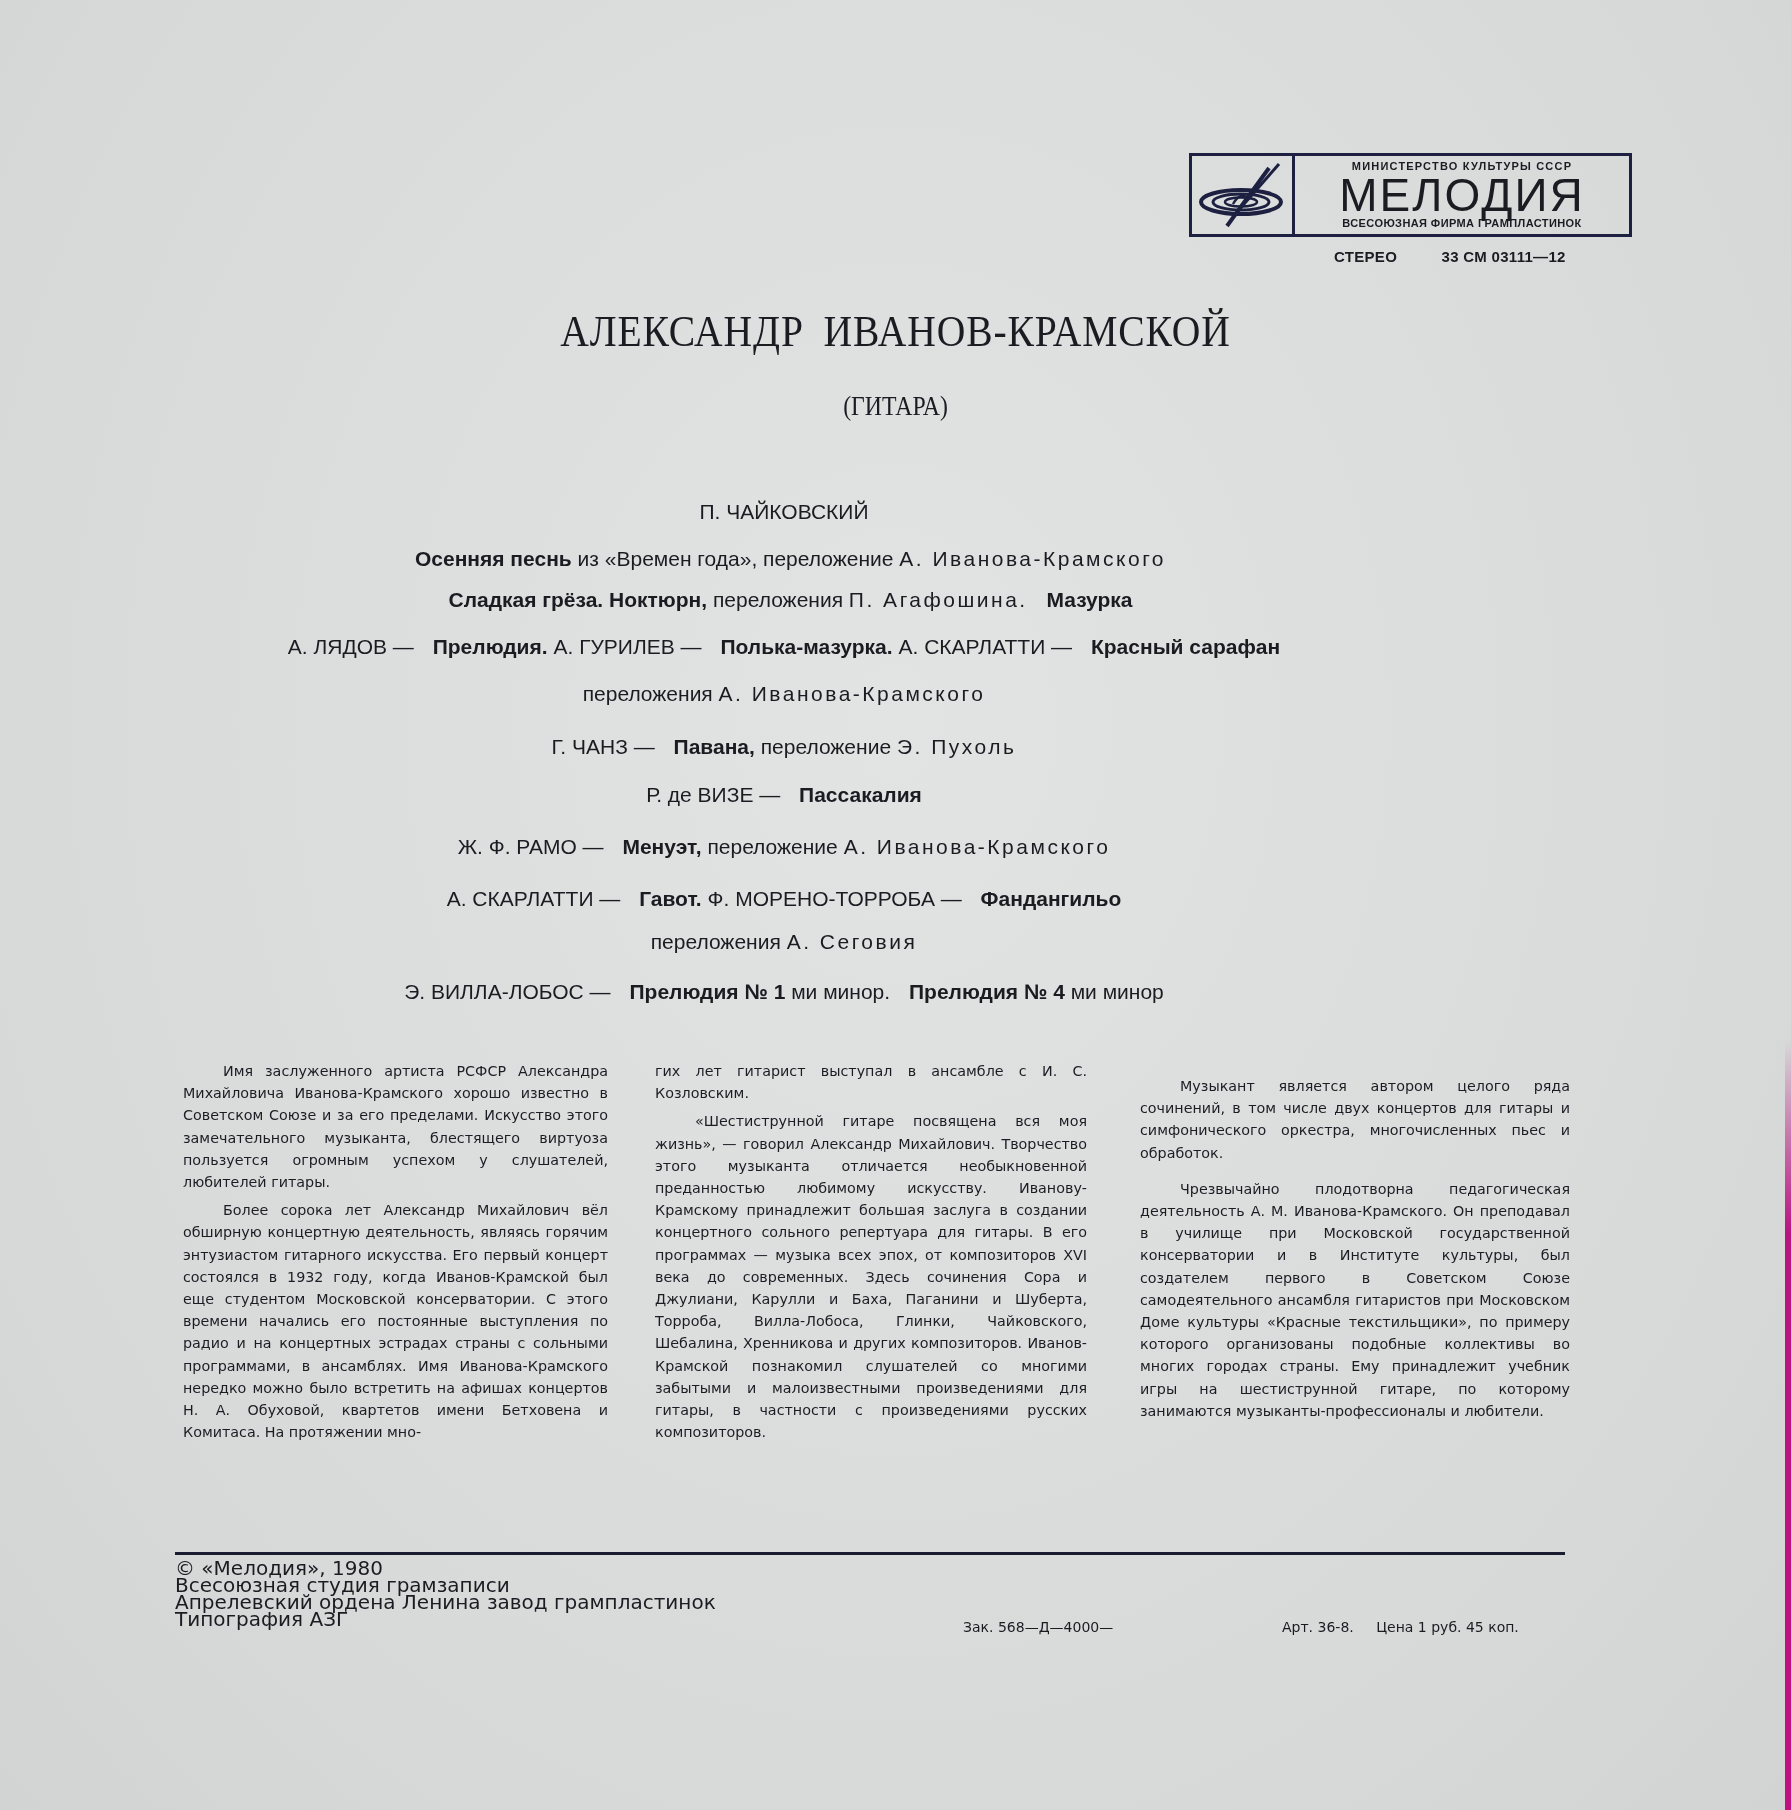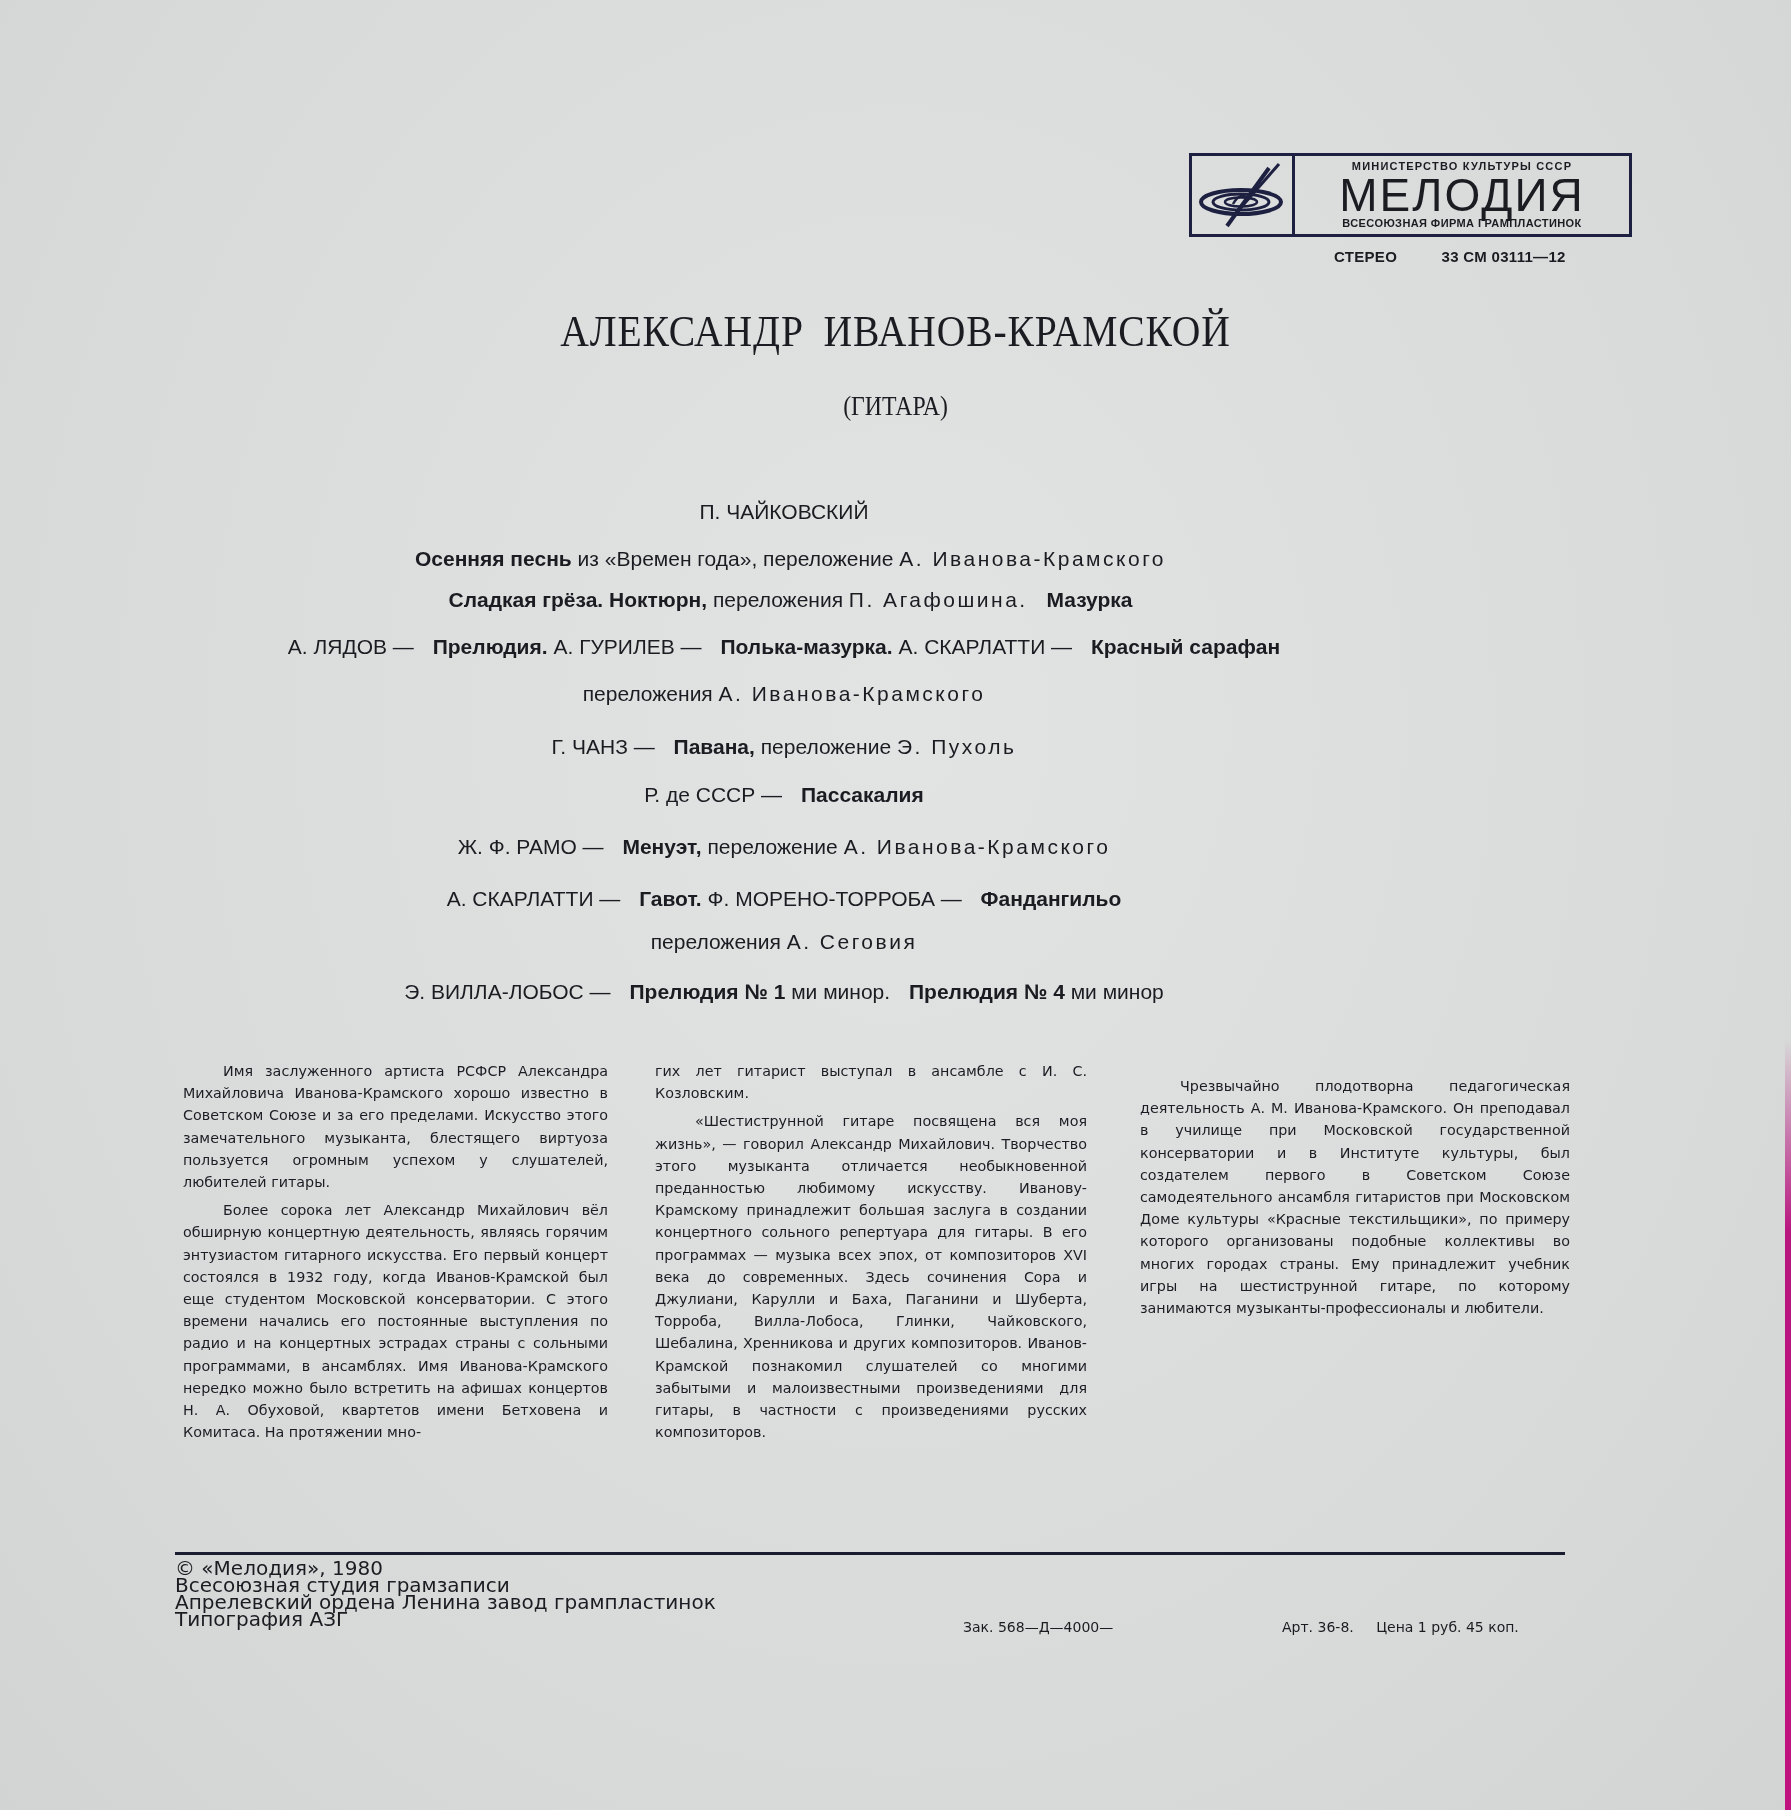--- a/index.html
+++ b/index.html
@@ -110,36 +110,37 @@
 <div class="title">АЛЕКСАНДР ИВАНОВ-КРАМСКОЙ</div>
 <div class="subtitle">(ГИТАРА)</div>
 
 <div class="program" id="program">
     <div class="pline" style="top: 0px;"><span>П. ЧАЙКОВСКИЙ</span></div>
     <div class="pline" style="top: 47px;"><b>Осенняя песнь</b><span> из «Времен года», переложение </span><span class="spaced">А. Иванова-Крамского</span></div>
     <div class="pline" style="top: 88px;"><b>Сладкая грёза. Ноктюрн,</b><span> переложения </span><span class="spaced">П. Агафошина.</span><b> Мазурка</b></div>
     <div class="pline" style="top: 135px;"><span>А. ЛЯДОВ — </span><b>Прелюдия.</b><span>  А. ГУРИЛЕВ —  </span><b>Полька-мазурка.</b><span>  А. СКАРЛАТТИ — </span><b>Красный сарафан</b></div>
     <div class="pline" style="top: 182px;"><span>переложения </span><span class="spaced">А. Иванова-Крамского</span></div>
     <div class="pline" style="top: 235px;"><span>Г. ЧАНЗ — </span><b>Павана,</b><span> переложение </span><span class="spaced">Э. Пухоль</span></div>
-    <div class="pline" style="top: 283px;"><span>Р. де СССР — </span><b>Пассакалия</b></div>
+    <div class="pline" style="top: 283px;"><span>Р. де ВИЗЕ — </span><b>Пассакалия</b></div>
     <div class="pline" style="top: 335px;"><span>Ж. Ф. РАМО — </span><b>Менуэт,</b><span> переложение </span><span class="spaced">А. Иванова-Крамского</span></div>
     <div class="pline" style="top: 387px;"><span>А. СКАРЛАТТИ — </span><b>Гавот.</b><span>  Ф. МОРЕНО-ТОРРОБА — </span><b>Фандангильо</b></div>
     <div class="pline" style="top: 430px;"><span>переложения </span><span class="spaced">А. Сеговия</span></div>
     <div class="pline" style="top: 480px;"><span>Э. ВИЛЛА-ЛОБОС — </span><b>Прелюдия № 1</b><span> ми минор.  </span><b>Прелюдия № 4</b><span> ми минор</span></div>
   </div>
 
 <div class="col col-1">
   <p>Имя заслуженного артиста РСФСР Александра Михайловича Иванова-Крамского хорошо известно в Советском Союзе и за его пределами. Искусство этого замечательного музыканта, блестящего виртуоза пользуется огромным успехом у слушателей, любителей гитары.</p>
   <p>Более сорока лет Александр Михайлович вёл обширную концертную деятельность, являясь горячим энтузиастом гитарного искусства. Его первый концерт состоялся в 1932 году, когда Иванов-Крамской был еще студентом Московской консерватории. С этого времени начались его постоянные выступления по радио и на концертных эстрадах страны с сольными программами, в ансамблях. Имя Иванова-Крамского нередко можно было встретить на афишах концертов Н. А. Обуховой, квартетов имени Бетховена и Комитаса. На протяжении мно-</p>
 </div>
 <div class="col col-2">
   <p class="noindent">гих лет гитарист выступал в ансамбле с И. С. Козловским.</p>
   <p>«Шестиструнной гитаре посвящена вся моя жизнь», — говорил Александр Михайлович. Творчество этого музыканта отличается необыкновенной преданностью любимому искусству. Иванову-Крамскому принадлежит большая заслуга в создании концертного сольного репертуара для гитары. В его программах — музыка всех эпох, от композиторов XVI века до современных. Здесь сочинения Сора и Джулиани, Карулли и Баха, Паганини и Шуберта, Торроба, Вилла-Лобоса, Глинки, Чайковского, Шебалина, Хренникова и других композиторов. Иванов-Крамской познакомил слушателей со многими забытыми и малоизвестными произведениями для гитары, в частности с произведениями русских композиторов.</p>
 </div>
 <div class="col col-3">
+  <p>Музыкант является автором целого ряда сочинений, в том числе двух концертов для гитары и симфонического оркестра, многочисленных пьес и обработок.</p>
   <p>Чрезвычайно плодотворна педагогическая деятельность А. М. Иванова-Крамского. Он преподавал в училище при Московской государственной консерватории и в Институте культуры, был создателем первого в Советском Союзе самодеятельного ансамбля гитаристов при Московском Доме культуры «Красные текстильщики», по примеру которого организованы подобные коллективы во многих городах страны. Ему принадлежит учебник игры на шестиструнной гитаре, по которому занимаются музыканты-профессионалы и любители.</p>
 </div>
 
 <div class="rule"></div>
 <div class="imprint">
   <div>© «Мелодия», 1980</div>
   <div>Всесоюзная студия грамзаписи</div>
   <div>Апрелевский ордена Ленина завод грампластинок</div>
   <div>Типография АЗГ</div>
 </div>

